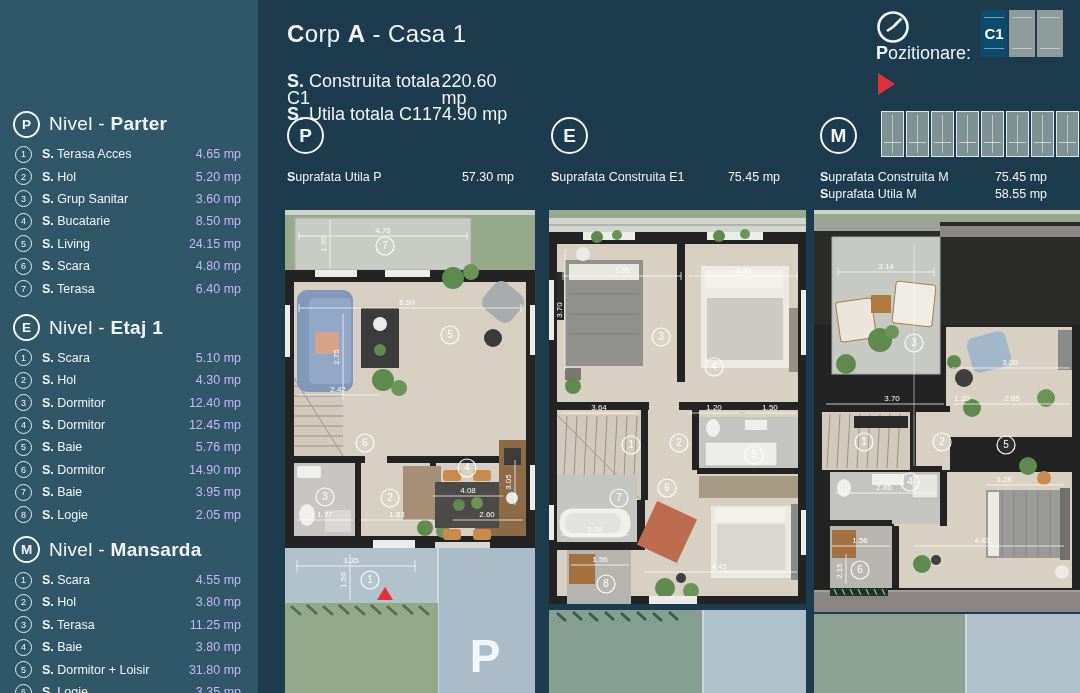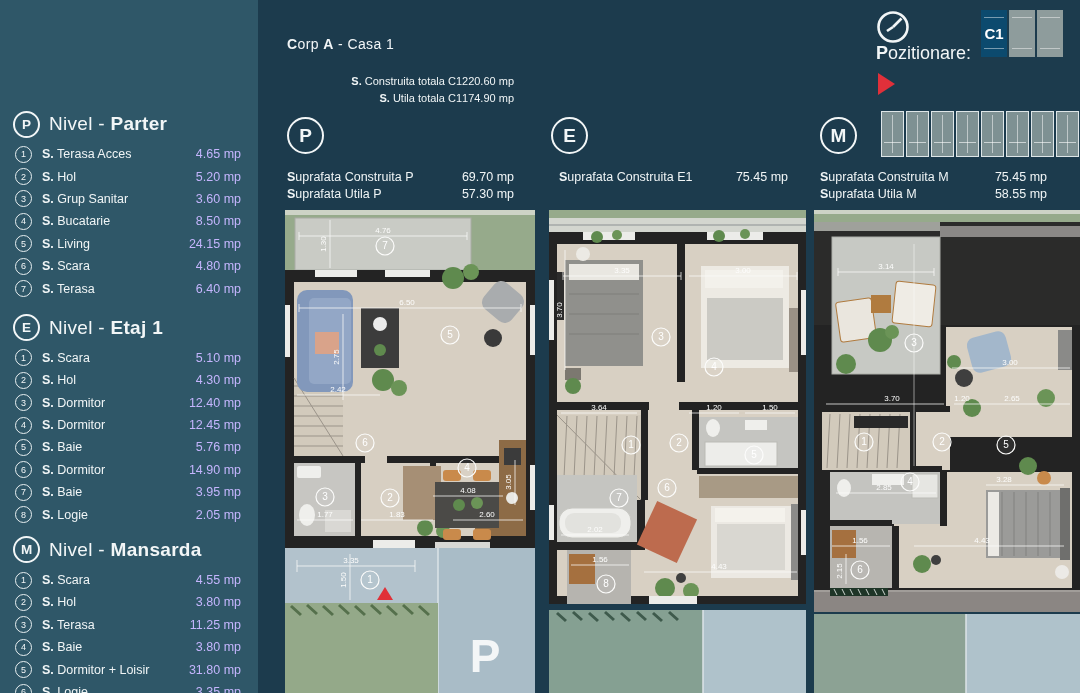--- a/index.html
+++ b/index.html
@@ -20,25 +20,25 @@
   .sb-items{margin-top:5px}
   .sb-sec.s2{margin-top:14px}
   .sb-sec.s3{margin-top:10px}
   .sb-item{display:flex;align-items:center;height:22.4px;padding:0 17px 0 15px}
   .it-circle{width:15px;height:15px;border:1.4px solid #E8EFF1;border-radius:50%;flex:none;
              display:flex;align-items:center;justify-content:center;font-size:9px;margin-right:10px}
   .it-label{font-size:12.5px;color:#F0F5F6;flex:1;white-space:nowrap}
   .it-val{font-size:12.5px;color:#c4b5fd;margin-left:auto}
 
   
-  .main-title{position:absolute;left:287px;top:36px;font-size:14px;letter-spacing:.4px}
+  .main-title{position:absolute;left:287px;top:20px;font-size:24px;letter-spacing:.4px}
   .totals-col{position:absolute;top:73px}
   .totals-col.c1{left:287px;width:227px}
   .totals-col.c2{left:547px;width:233px}
-  .tot-row{display:flex;justify-content:flex-end;font-size:11px;line-height:16.5px;color:#F0F5F6}
+  .tot-row{display:flex;justify-content:flex-start;font-size:18px;line-height:16.5px;color:#F0F5F6}
 
   
   .poz-clock{position:absolute;left:876px;top:10px}
   .poz-label{position:absolute;left:876px;top:43px;font-size:18px}
   .unit-tiles{position:absolute;left:981px;top:10px;display:flex;gap:2px}
   .unit-tile{width:26px;height:47px;position:relative;background:#8E9C9C;box-sizing:border-box}
   .unit-tile.red{background:#0c4a6e}
   .unit-tile::before{content:"";position:absolute;left:3px;right:3px;top:7px;border-top:1px solid rgba(255,255,255,.45)}
   .unit-tile::after{content:"";position:absolute;left:3px;right:3px;bottom:8px;border-top:1px solid rgba(255,255,255,.45)}
   .unit-label{position:absolute;inset:0;display:flex;align-items:center;justify-content:center;
@@ -247,32 +247,28 @@
       <div class="site-tile"></div>
       <div class="site-tile"></div>
       <div class="site-tile"></div>
       <div class="site-tile"></div>
     </div>
 
   <div class="level" style="left:287px;width:227px">
       <div class="lv-circle">P</div>
       <div class="lv-rows" style="width: 227px;">
         <div class="sum-row">
-          <span class="fl">Suprafata Construita P</span>
-          <span>69.70 mp</span>
-        </div>
-        <div class="sum-row">
           <span class="fl">Suprafata Utila P</span>
           <span>57.30 mp</span>
         </div>
       </div>
     </div>
   <div class="level" style="left:551px;width:229px">
       <div class="lv-circle">E</div>
-      <div class="lv-rows" style="width: 229px; margin-left: 8px;">
+      <div class="lv-rows" style="width: 229px;">
         <div class="sum-row">
           <span class="fl">Suprafata Construita E1</span>
           <span>75.45 mp</span>
         </div>
       </div>
     </div>
   <div class="level" style="left:820px;width:227px">
       <div class="lv-circle">M</div>
       <div class="lv-rows" style="width: 227px;">
         <div class="sum-row">

